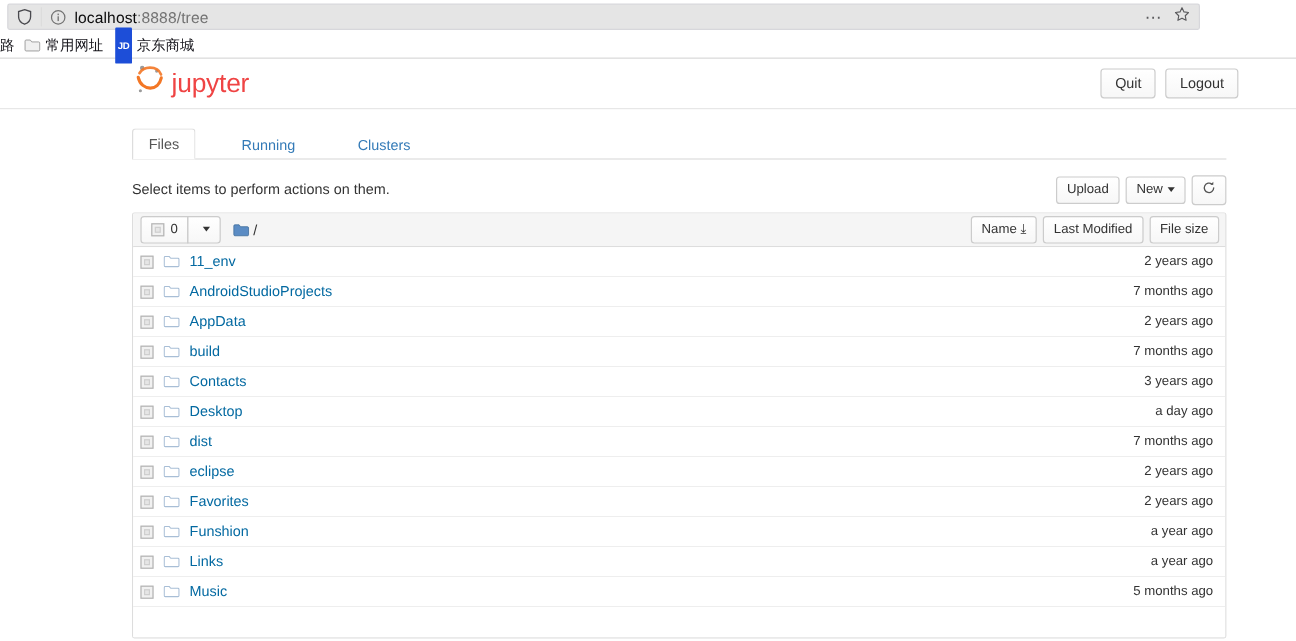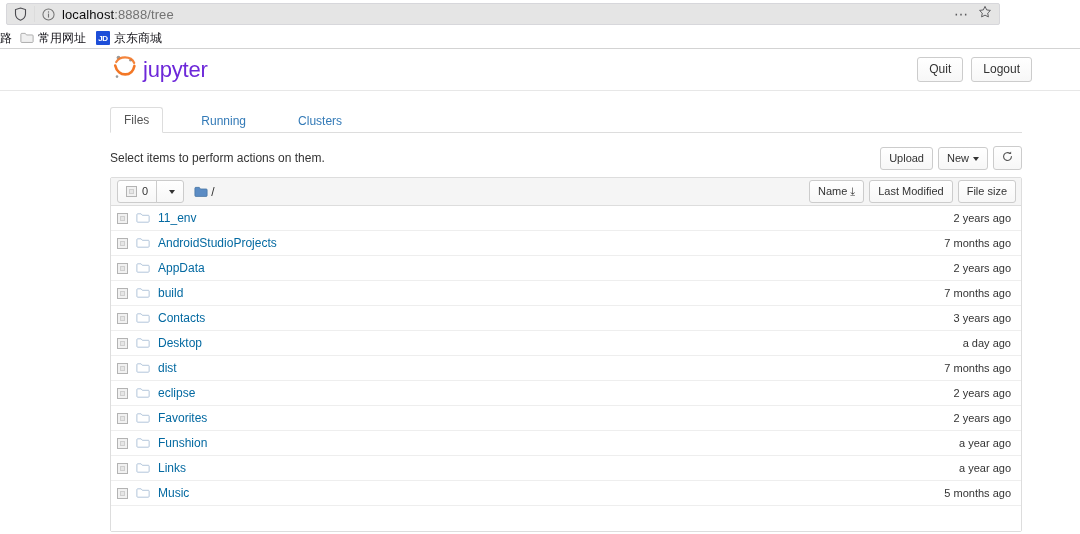--- a/index.html
+++ b/index.html
@@ -84,21 +84,21 @@
     display: flex;
     align-items: center;
     gap: 4px;
     padding: 1px 5px;
     white-space: nowrap;
     font-size: 12px;
   }
   .bm-cut { padding-left: 0px; padding-right: 3px; }
   .bm-folder-icon { display: inline-flex; }
   .jd-icon {
-    width: 14px; height: 14px;
+    width: 14px; height: 30px;
     background: #1d4ed8;
     color: #ffffff;
     font-size: 8px;
     font-weight: bold;
     display: flex;
     align-items: center;
     justify-content: center;
     border-radius: 1px;
     letter-spacing: -0.3px;
   }
@@ -121,21 +121,21 @@
     position: relative;
   }
   .jp-logo-wrap {
     display: flex;
     align-items: center;
     margin-left: 112px;
     gap: 5px;
   }
   .jp-logo-text {
     font-size: 22px;
-    color: #6d28d9;
+    color: #ef4444;
     font-weight: normal;
     letter-spacing: -0.2px;
   }
   .jp-header-right {
     position: absolute;
     right: 48px;
     display: flex;
     gap: 8px;
     align-items: center;
   }

